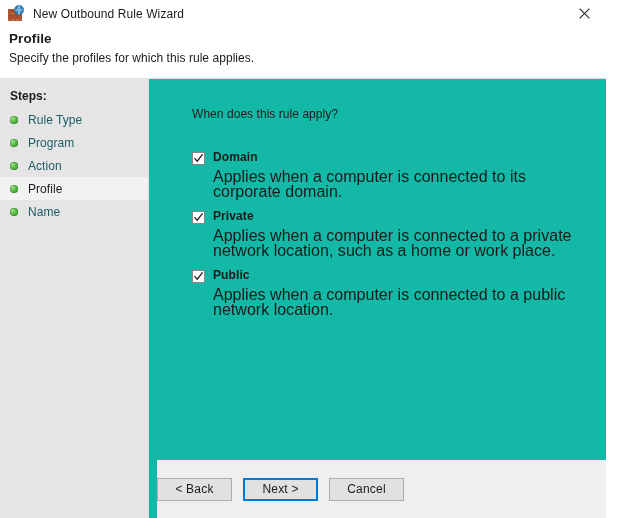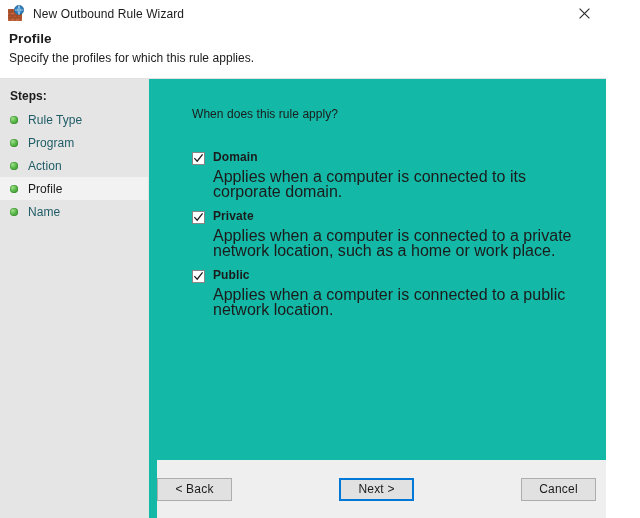--- a/index.html
+++ b/index.html
@@ -222,21 +222,21 @@
     max-width: 372px;
     letter-spacing: 0.02px;
   }
 
   
   #button-bar {
     flex: 0 0 58px;
     background: #efefef;
     display: flex;
     align-items: center;
-    justify-content: space-between;
+    justify-content: flex-start;
     padding-right: 10px;
     gap: 11px;
   }
 
   .wizard-button {
     width: 75px;
     height: 23px;
     background: #e1e1e1;
     border: 1px solid #adadad;
     font-family: "Liberation Sans", sans-serif;

